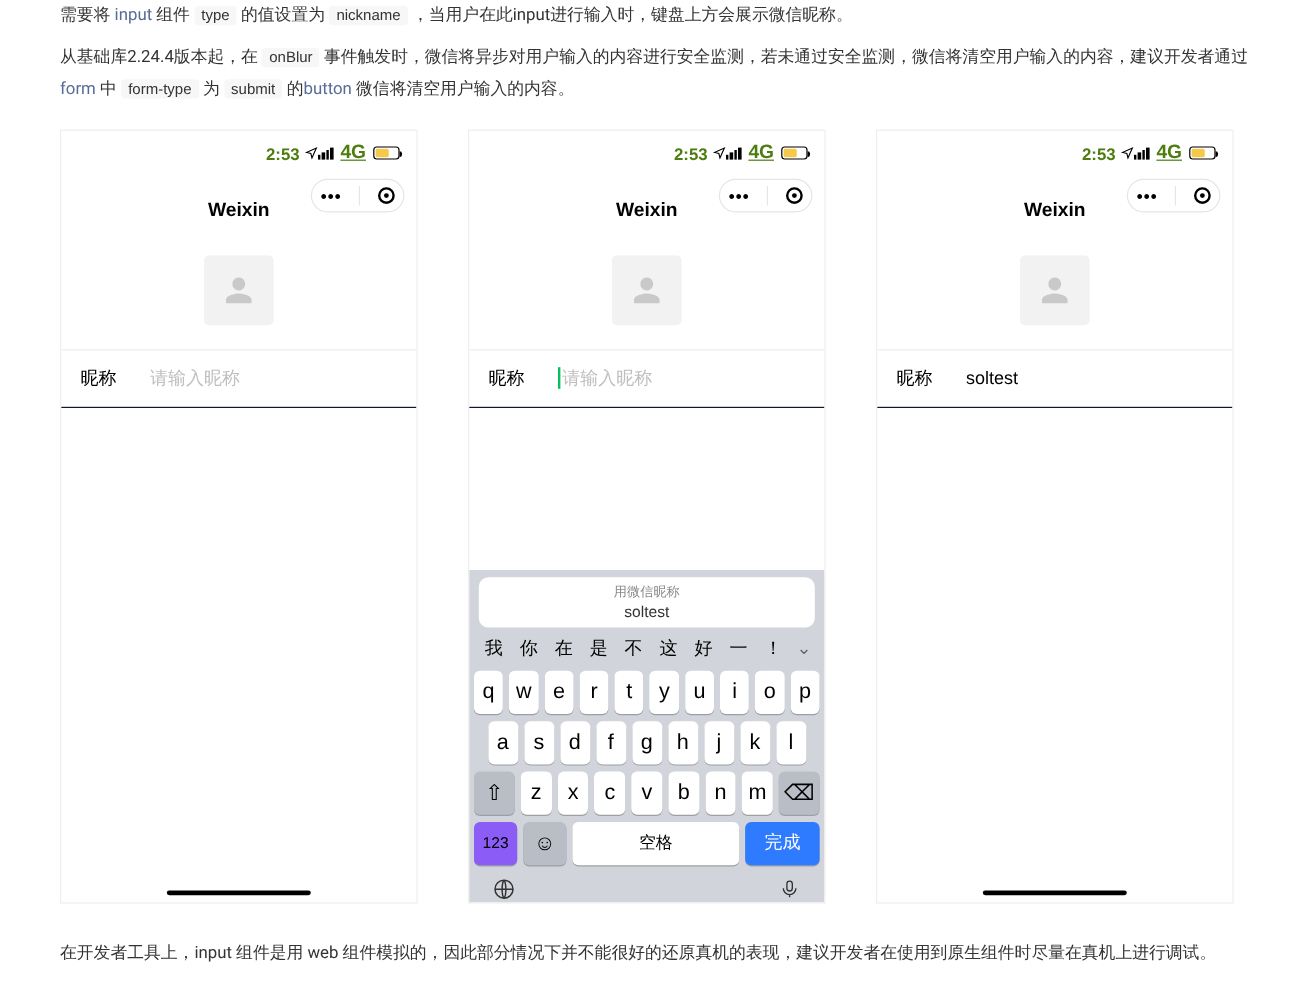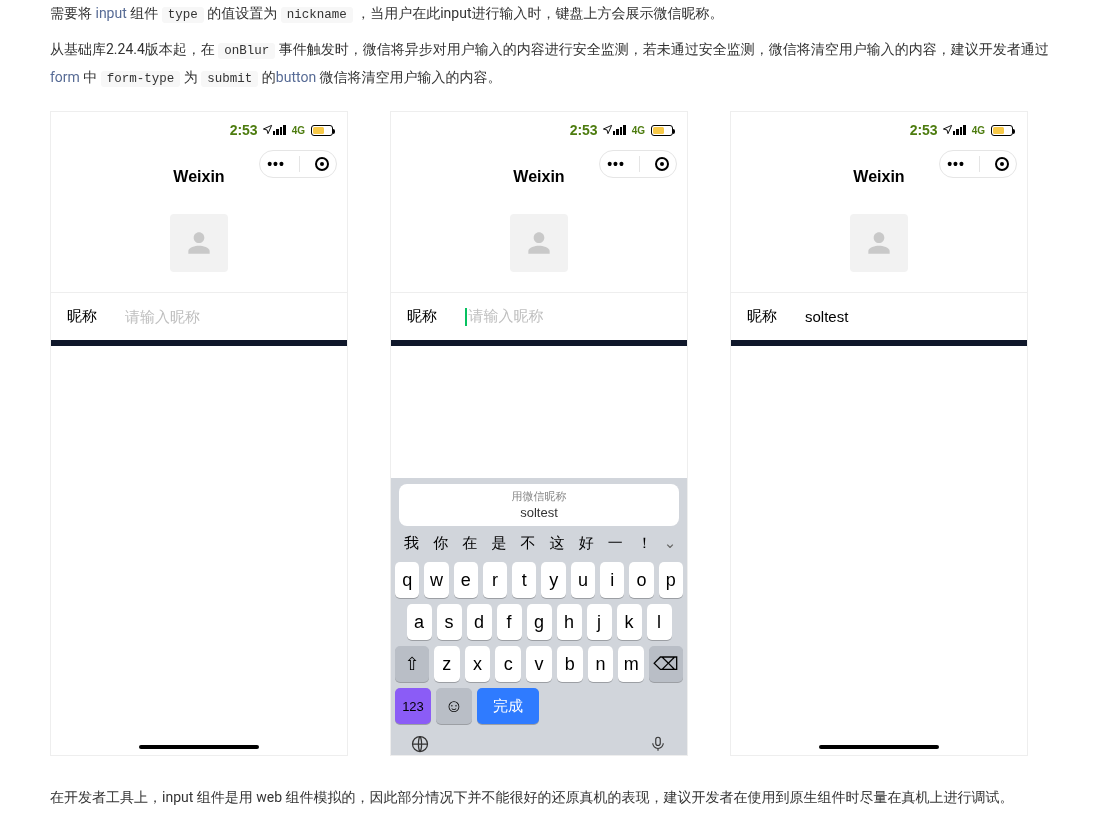--- a/index.html
+++ b/index.html
@@ -12,21 +12,21 @@
     width: 1097px;
   }
   .para {
     line-height: 1.9;
     color: #333;
     margin-bottom: 8px;
     font-size: 14px;
   }
   .link { color: #576b95; }
   .code-inline {
-    font-family: Liberation Mono, monospace;
+    font-family: Liberation Sans, sans-serif;
     background: #f7f7f7;
     padding: 1px 6px;
     border-radius: 3px;
     font-size: 12.5px;
     color: #333;
   }
   .screens {
     display: flex;
     gap: 42px;
     margin: 20px 0 28px 0;
@@ -60,21 +60,21 @@
   }
   .signal-bars span {
     display: inline-block;
     width: 2.5px;
     background: #000;
   }
   .signal-bars span:nth-child(1){height:4px;}
   .signal-bars span:nth-child(2){height:6px;}
   .signal-bars span:nth-child(3){height:8px;}
   .signal-bars span:nth-child(4){height:10px;}
-  .net-label { font-size: 10px; font-weight: 600; }
+  .net-label { font-size: 16px; font-weight: 600; text-decoration: underline; }
   .battery {
     width: 22px; height: 11px;
     border: 1px solid #000; border-radius: 3px;
     position: relative; display: inline-block;
     margin-left: 2px;
   }
   .battery::after {
     content:""; position:absolute; right:-3px; top:3px;
     width:2px; height:5px; background:#000; border-radius:0 2px 2px 0;
   }
@@ -105,21 +105,21 @@
     background:#000; border-radius:50%;
   }
   .avatar-area { display:flex; justify-content:center; margin:28px 0 20px 0; }
   .avatar {
     width:58px; height:58px; background:#f2f2f2; border-radius:4px;
     display:flex; align-items:center; justify-content:center;
   }
   .avatar svg { width:32px; height:32px; fill:#c9c9c9; }
   .form-row {
     display:flex; align-items:center;
-    border-top:1px solid #eee; border-bottom:6px solid #0f172a;
+    border-top:1px solid #eee; border-bottom:1px solid #0f172a;
     padding:14px 16px;
   }
   .form-label { width:58px; font-size:15px; color:#000; font-weight:500;}
   .form-input {
     flex:1; border:none; outline:none; font-size:15px;
     font-family:inherit; color:#000; background:transparent;
   }
   .form-input::placeholder { color:#bfbfbf; }
   .cursor-line {
     display:inline-block; width:1.5px; height:18px; background:#07c160;
@@ -316,20 +316,21 @@
         <div class="key">c</div>
         <div class="key">v</div>
         <div class="key">b</div>
         <div class="key">n</div>
         <div class="key">m</div>
         <div class="key func wide">⌫</div>
       </div>
       <div class="krow">
         <div class="key num">123</div>
         <div class="key emoji">☺</div>
+        <div class="key space">空格</div>
         <div class="key done">完成</div>
       </div>
       <div class="bottom-row">
         <div class="globe">
           <svg width="20" height="20" viewBox="0 0 24 24" fill="none" stroke="#333" stroke-width="1.5">
               <circle cx="12" cy="12" r="9"></circle>
               <path d="M3 12h18M12 3c2.5 3 2.5 15 0 18M12 3c-2.5 3-2.5 15 0 18"></path>
             </svg>
         </div>
         <div class="mic">

